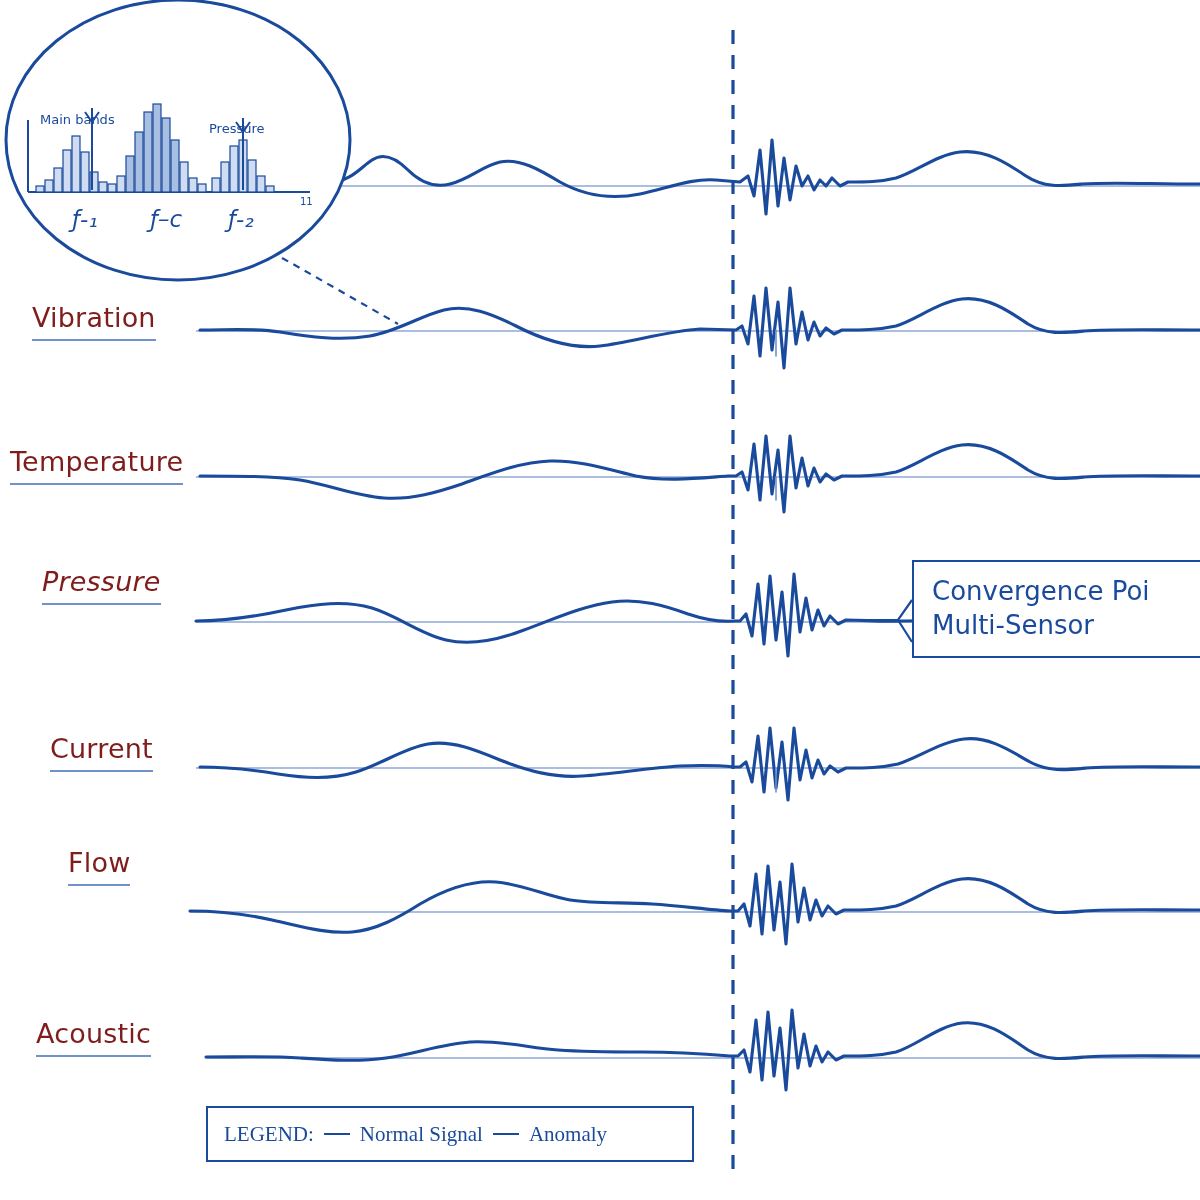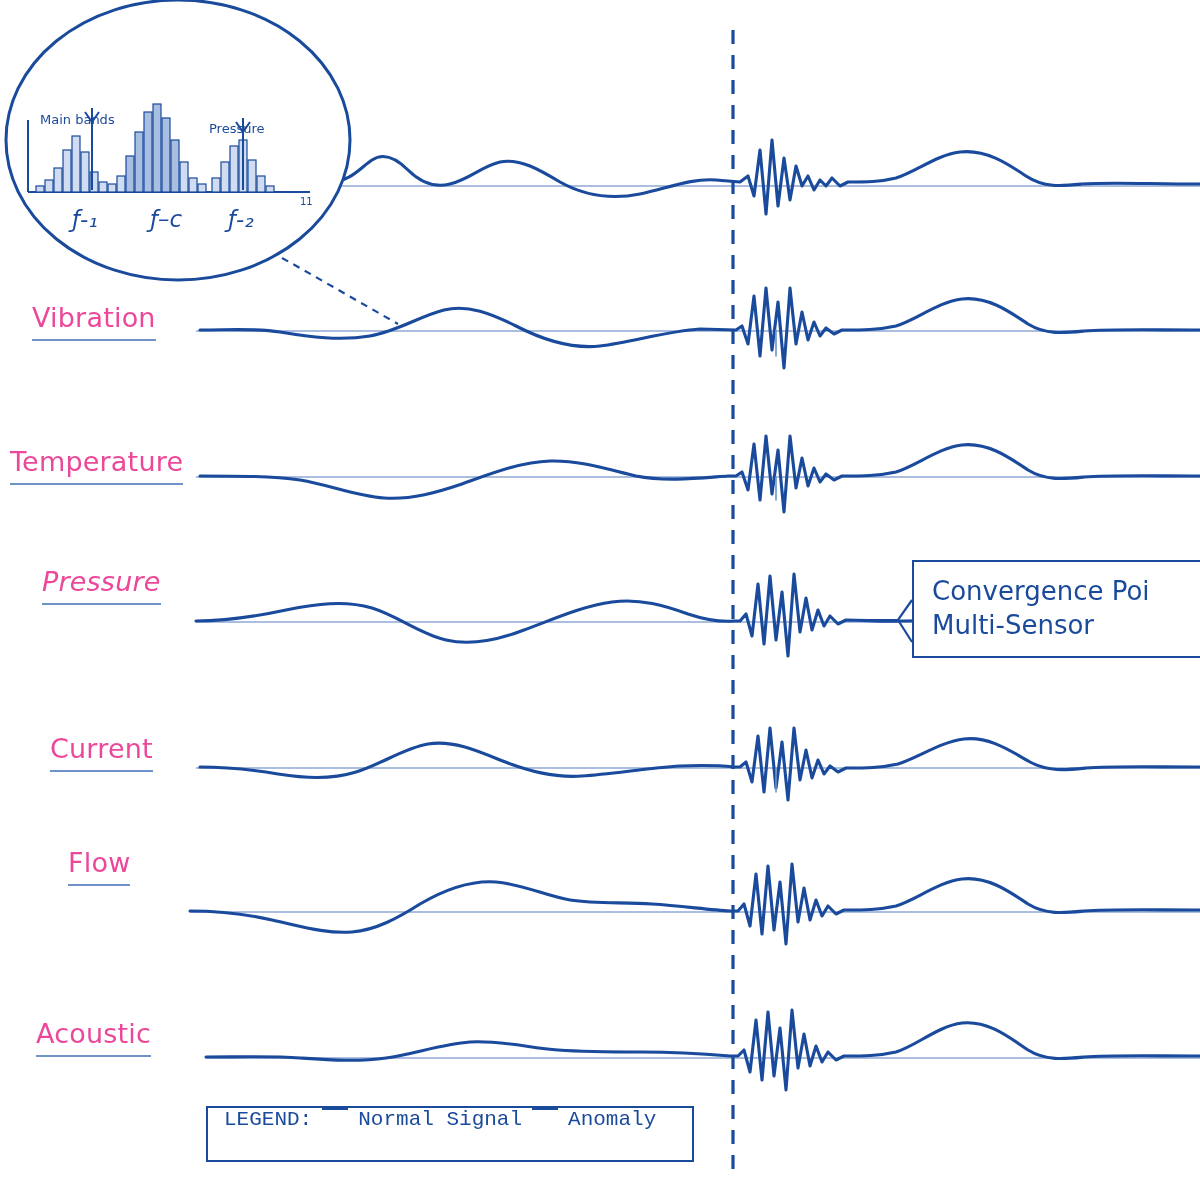--- a/index.html
+++ b/index.html
@@ -17,21 +17,21 @@
   }
   svg.layer {
     position: absolute;
     left: 0;
     top: 0;
     width: 1200px;
     height: 1200px;
   }
   .track-label {
     position: absolute;
-    color: #ec4899;
+    color: #7f1d1d;
     font-family: "DejaVu Sans", sans-serif;
     font-size: 27px;
     letter-spacing: 0.2px;
     white-space: nowrap;
   }
   .track-label .underline {
     display: block;
     height: 2px;
     background: #6f93c8;
     margin-top: 6px;
@@ -45,24 +45,24 @@
     font-size: 26px;
     line-height: 1.32;
     padding: 12px 16px 14px 18px;
     box-sizing: border-box;
   }
   .legend-box {
     position: absolute;
     border: 2px solid #1a4a9c;
     background: #ffffff;
     color: #1a4a9c;
-    font-family: Liberation Mono, monospace;
+    font-family: Liberation Serif, serif;
     font-size: 21px;
     display: flex;
-    align-items: flex-start;
+    align-items: center;
     gap: 10px;
     padding: 0 16px;
     box-sizing: border-box;
   }
   .legend-dash {
     display: inline-block;
     width: 26px;
     height: 2px;
     background: #1a4a9c;
     vertical-align: middle;

